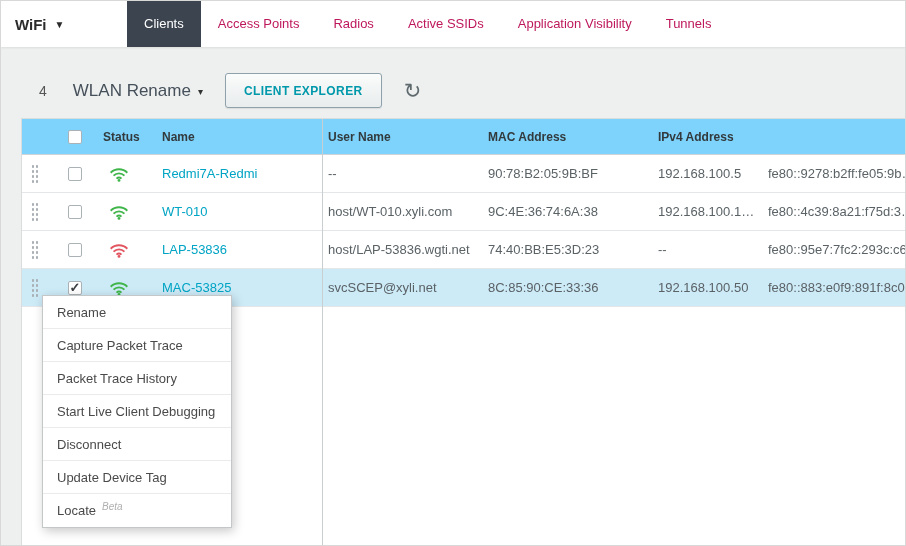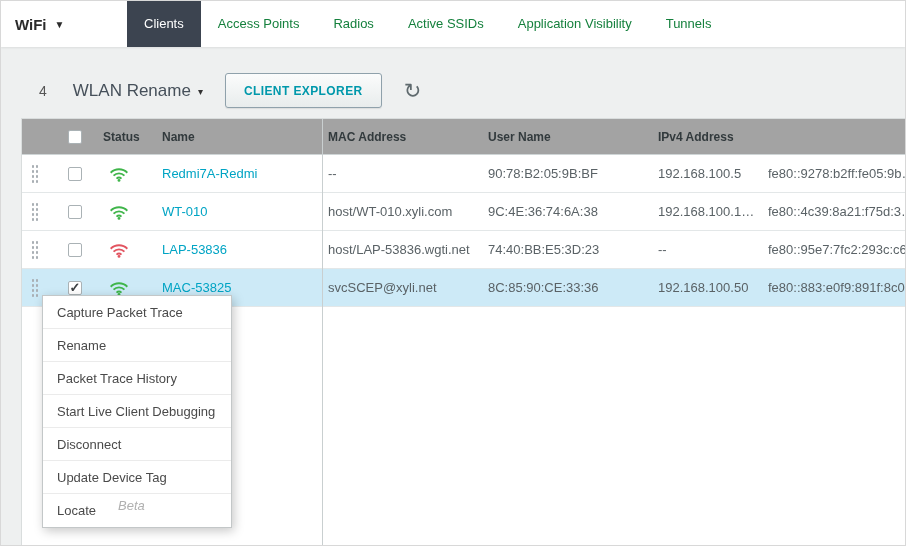--- a/index.html
+++ b/index.html
@@ -22,21 +22,21 @@
     padding-left: 14px;
     box-shadow: 0 1px 2px rgba(0,0,0,.08);
     position: relative; z-index: 2;
   }
   .brand { display: flex; align-items: center; width: 96px; cursor: pointer; }
   .brand-title { font-size: 15px; font-weight: 600; color: #2b2b2b; }
   .brand-caret { font-size: 10px; color: #2b2b2b; margin-left: 8px; }
   .tabs { display: flex; margin-left: 16px; }
   .tab {
     line-height: 46px; padding: 0 17px;
-    font-size: 13px; color: #15803d; cursor: pointer; white-space: nowrap;
+    font-size: 13px; color: #be185d; cursor: pointer; white-space: nowrap;
   }
   .tab.active { background: #3c4450; color: #fff; }
   
   .content { height: 500px; background: #eef0f0; padding: 16px 0 0 20px; }
   .toolbar { height: 55px; display: flex; align-items: center; padding-left: 18px; }
   .count { font-size: 14px; color: #555; margin-right: 26px; }
   .title-group {
     display: flex; align-items: center; gap: 7px;
     font-size: 17px; color: #46505a; margin-right: 22px; cursor: pointer;
   }
@@ -54,21 +54,21 @@
   .table-wrap {
     position: relative; background: #fff; height: 429px;
     border: 1px solid #d9dddd; border-right: none;
   }
   .grid-row {
     display: grid;
     grid-template-columns: 30px 45px 55px 170px 160px 170px 110px 1fr;
     align-items: center;
   }
   .thead {
-    height: 36px; background: #a3a3a3;
+    height: 36px; background: #7dd3fc;
     border-bottom: 1px solid #cfd5d6;
     font-weight: bold; font-size: 12px; color: #323a3d;
   }
   .row { height: 38px; border-bottom: 1px solid #e3e7e8; font-size: 13px; color: #5a6266; background: #fff; }
   .row.selected { background: #cdeaf7; }
   .cell { overflow: hidden; white-space: nowrap; }
   .pad6 { padding-left: 6px; }
   .pad10 { padding-left: 10px; }
   .center { display: flex; justify-content: center; align-items: center; }
   .icon-left { display: flex; align-items: center; padding-left: 12px; }
@@ -97,21 +97,21 @@
     position: absolute; left: 20px; top: 176px; width: 190px;
     background: #fff; border: 1px solid #c3c7c8;
     box-shadow: 2px 3px 10px rgba(0,0,0,.22); z-index: 5;
   }
   .menu-item {
     height: 33px; line-height: 33px; padding: 0 14px;
     font-size: 13px; color: #4a4a4a; cursor: pointer;
     border-bottom: 1px solid #ebebeb; background: #fff; white-space: nowrap;
   }
   .menu-item:last-child { border-bottom: none; }
-  .beta { font-size: 13px; font-style: italic; color: #b0b0b0; margin-left: 22px; position: relative; top: -5px; }
+  .beta { font-size: 10px; font-style: italic; color: #b0b0b0; margin-left: 6px; position: relative; top: -5px; }
 </style>
 </head>
 <body>
 
 <div class="screen">
 
   <header class="topbar">
     <div class="brand">
       <span class="brand-title">WiFi</span>
       <span class="brand-caret">▼</span>
@@ -141,22 +141,22 @@
 
       <div class="table-wrap">
 
         <div class="grid-row thead">
           <div class="cell"></div>
           <div class="cell center">
             <input type="checkbox" style="">
           </div>
           <div class="cell pad6">Status</div>
           <div class="cell pad10">Name</div>
+          <div class="cell pad6">User Name</div>
           <div class="cell pad6">MAC Address</div>
-          <div class="cell pad6">User Name</div>
           <div class="cell pad6">IPv4 Address</div>
         </div>
 
         <div class="grid-row row">
           <div class="cell">
               <div class="grip"></div>
             </div>
           <div class="cell center">
               <input type="checkbox" style="">
             </div>
@@ -237,22 +237,22 @@
           <div class="cell pad10"><a class="name-link">MAC-53825</a></div>
           <div class="cell pad6">svcSCEP@xyli.net</div>
           <div class="cell pad6">8C:85:90:CE:33:36</div>
           <div class="cell pad6">192.168.100.50</div>
           <div class="cell pad6">fe80::883:e0f9:891f:8c0b</div>
         </div>
 
         <div class="freeze-divider"></div>
 
         <div class="context-menu">
+          <div class="menu-item"><span>Rename</span></div>
           <div class="menu-item"><span>Capture Packet Trace</span></div>
-          <div class="menu-item"><span>Rename</span></div>
           <div class="menu-item"><span>Packet Trace History</span></div>
           <div class="menu-item"><span>Start Live Client Debugging</span></div>
           <div class="menu-item"><span>Disconnect</span></div>
           <div class="menu-item"><span>Update Device Tag</span></div>
           <div class="menu-item"><span>Locate</span><span class="beta">Beta</span></div>
         </div>
 
       </div>
     </section>
   </main>

